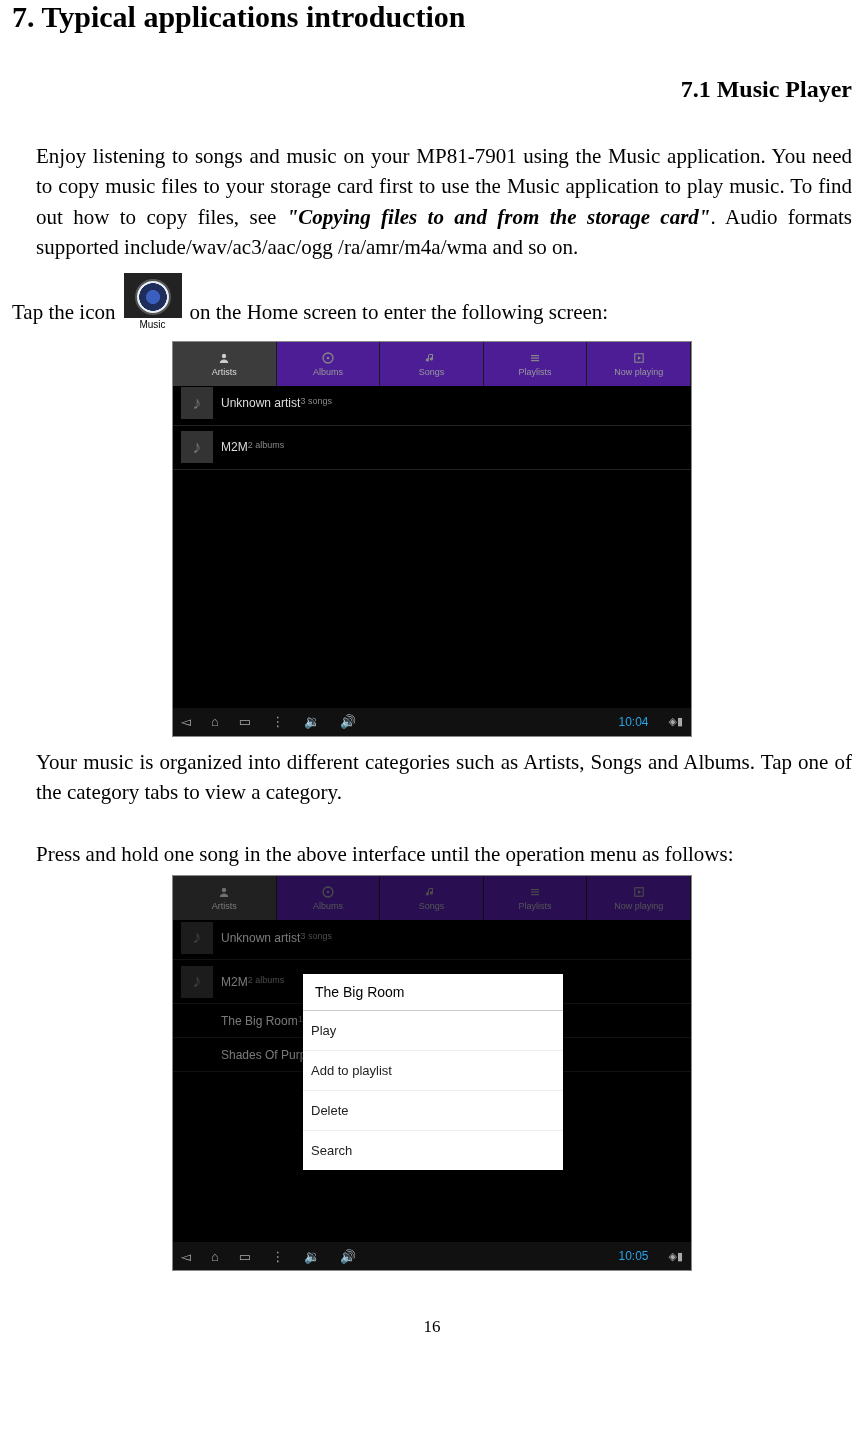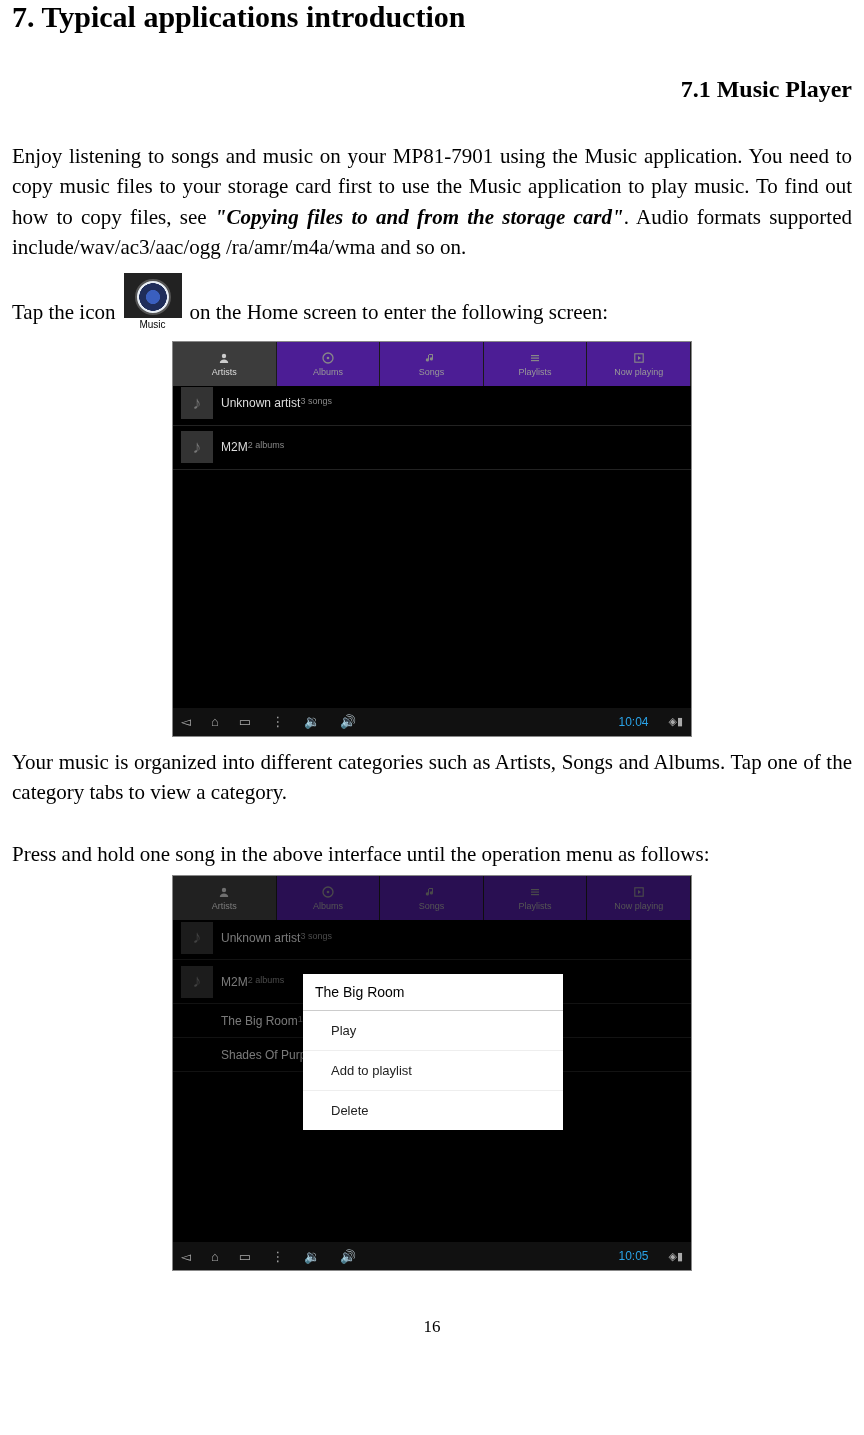--- a/index.html
+++ b/index.html
@@ -7,21 +7,21 @@
       width: 864px;
       margin: 0 auto;
       font-family: "Times New Roman", Times, serif;
       font-size: 21px;
       color: #000;
       background: #fff;
       padding: 0 12px;
     }
     h1 { font-size: 30px; font-weight: bold; margin-bottom: 42px; }
     h2 { font-size: 24px; font-weight: bold; margin-bottom: 38px; text-align: right; }
-    .para { line-height: 1.45; margin-bottom: 6px; text-align: justify; }
+    .para { line-height: 1.45; margin-bottom: 6px; text-align: justify; margin-left: 24px; }
     .para-last { margin-bottom: 10px; }
     .emph { font-style: italic; font-weight: bold; }
 
     .tap-line { display: flex; align-items: flex-end; gap: 8px; margin-bottom: 10px; flex-wrap: wrap; }
     .tap-line .txt { padding-bottom: 6px; }
 
     .music-icon {
       width: 58px; height: 58px;
       background: #222;
       display: flex; flex-direction: column; align-items: center; justify-content: flex-end;
@@ -63,21 +63,21 @@
     }
     .ss-navbar .spacer { flex:1; }
     .ss-navbar .clock { color:#2aa3e8; font-size:12px; }
     .ss-navbar .wifi { color:#aaa; font-size:11px; }
 
     .context-menu {
       position:absolute; left:130px; top:98px; width:260px; background:#fff; color:#222;
       font-size:13px; box-shadow: 0 4px 10px rgba(0,0,0,0.5);
     }
     .context-menu .cm-title { padding:10px 12px; font-size:14px; color:#000; border-bottom:1px solid #ccc; }
-    .context-menu .cm-item { padding:12px 28px; border-bottom:1px solid #eee; }
+    .context-menu .cm-item { padding:12px 8px; border-bottom:1px solid #eee; }
     .context-menu .cm-item:last-child { border-bottom:none; }
 
     .dimmed .ss-tabs, .dimmed .ss-list .ss-row { opacity: 0.55; }
 
     .page-num { text-align:center; font-size:17px; margin-top: 46px; }
 
     svg { display:block; }
   </style>
 </head>
 <body>
@@ -258,20 +258,21 @@
         <span class="sub">1 song</span>
       </div>
     </div>
   </div>
 
   <div class="context-menu" style="opacity:1">
     <div class="cm-title">The Big Room</div>
     <div class="cm-item">Play</div>
     <div class="cm-item">Add to playlist</div>
     <div class="cm-item">Delete</div>
+    <div class="cm-item">Search</div>
   </div>
 
   <div class="ss-navbar" style="opacity:1">
     <span>◅</span>
     <span>⌂</span>
     <span>▭</span>
     <span>⋮</span>
     <span>🔉</span>
     <span>🔊</span>
     <span class="spacer"></span>

